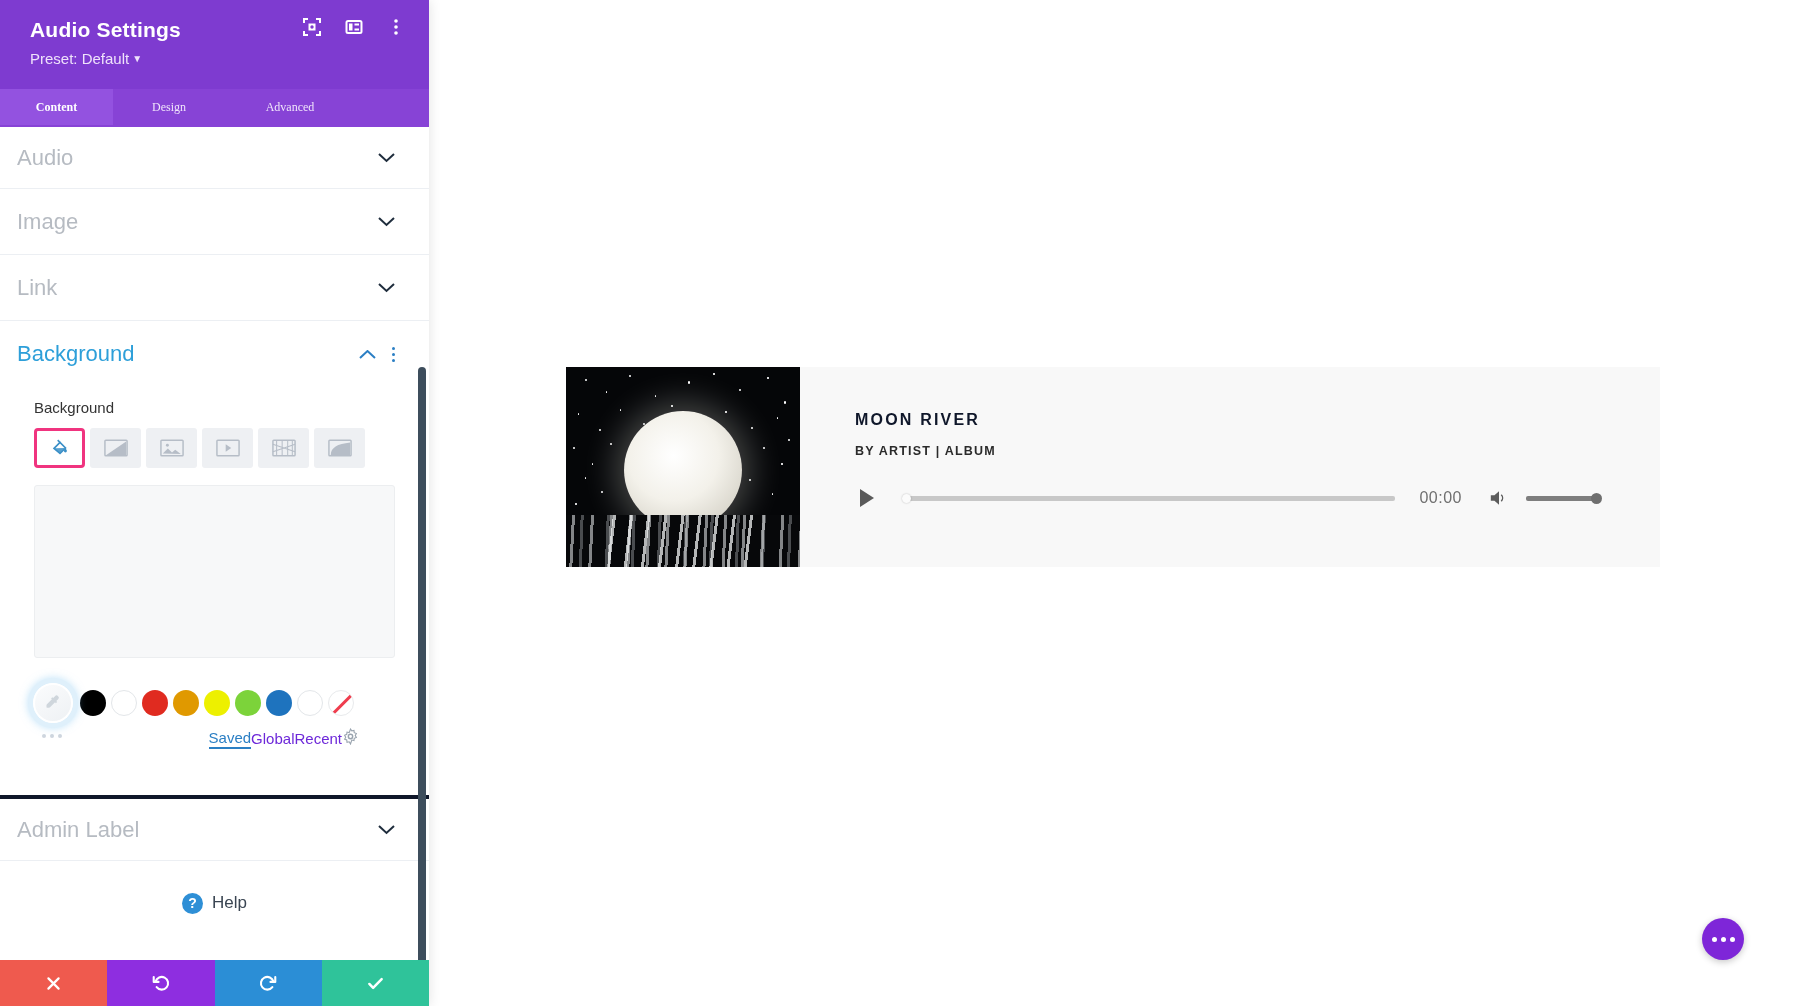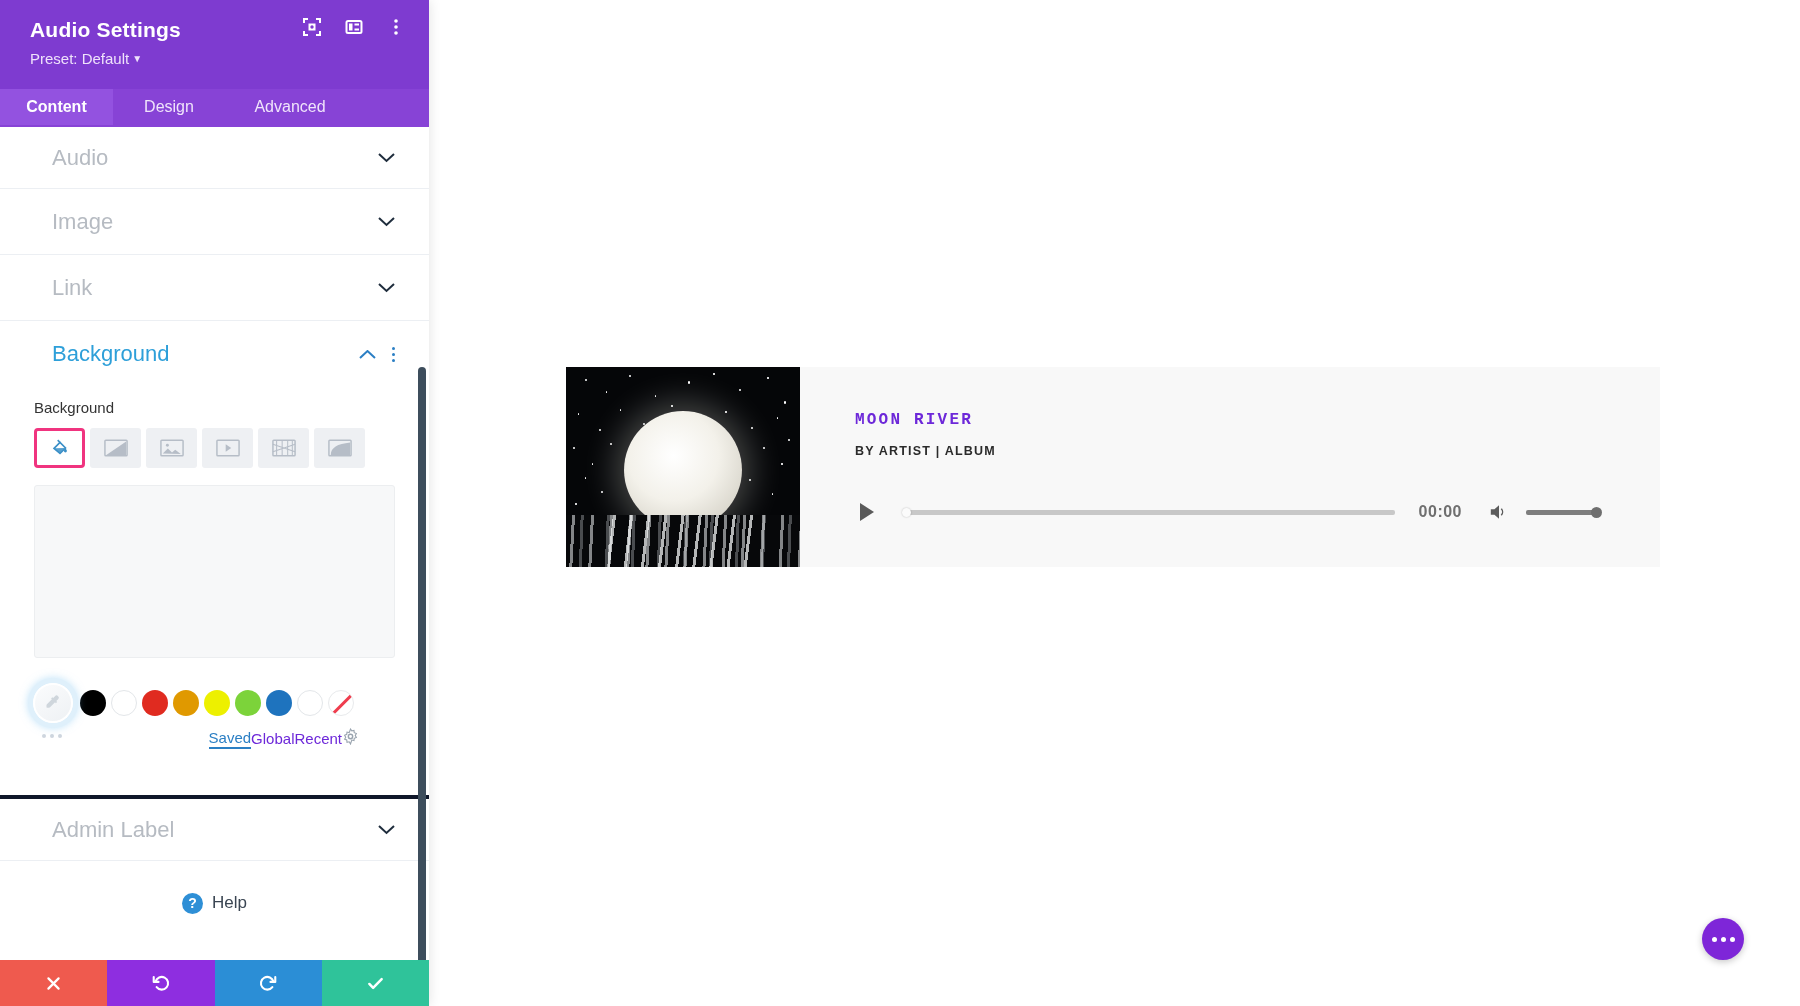--- a/index.html
+++ b/index.html
@@ -26,34 +26,34 @@
     height: 89px; position: relative;
   }
   .panel-title { font-size: 21px; font-weight: bold; letter-spacing: .2px; line-height: 32px; }
   .panel-preset { font-size: 15px; margin-top: 4px; color: #efe2fb; }
   .preset-caret { display: inline-block; font-size: 10px; margin-left: 3px; vertical-align: 2px; }
   .header-icons { position: absolute; right: 22px; top: 16px; display: flex; gap: 20px; align-items: center; }
   .hicon { width: 22px; height: 22px; display: flex; align-items: center; justify-content: center; cursor: pointer; }
 
   .panel-tabs { display: flex; background: #8743d6; height: 38px; }
   .ptab {
-    flex: 0 0 auto; color: #f0e4fb; font-size: 16px;
+    flex: 0 0 auto; color: #f0e4fb; font-size: 12px;
     display: flex; align-items: center; justify-content: center;
-    cursor: pointer; height: 36px;
+    cursor: pointer; height: 36px; font-family: Liberation Serif, serif;
   }
   .ptab.active { background: #9352e0; color: #fff; font-weight: bold; }
   .ptab:nth-child(1) { width: 113px; }
   .ptab:nth-child(2) { width: 112px; }
   .ptab:nth-child(3) { width: 130px; }
 
   .panel-body { flex: 1; overflow: hidden; position: relative; background: #fff; }
 
   .acc-row {
     height: 66px; display: flex; align-items: center; justify-content: space-between;
-    padding: 0 34px 0 52px; border-bottom: 1px solid #eceff3; cursor: pointer;
+    padding: 0 34px 0 17px; border-bottom: 1px solid #eceff3; cursor: pointer;
   }
   .acc-row.first { height: 62px; border-top: none; }
   .acc-title { font-size: 22px; color: #b6bbc2; font-weight: 400; }
   .acc-title.open { color: #2d9fd9; }
   .chev { color: #1f2d3d; font-size: 15px; line-height: 1; }
   .chev.blue { color: #2b7fc4; }
   .acc-right { display: flex; align-items: center; gap: 16px; }
   .dots-v { display: flex; flex-direction: column; gap: 3px; align-items: center; }
   .dots-v i { width: 3px; height: 3px; border-radius: 50%; background: #2b7fc4; display: block; }
 
@@ -152,25 +152,25 @@
   }
   .water::after{
     content:""; position:absolute; left:50%; transform:translateX(-50%); bottom:0; width:150px; height:52px;
     background: repeating-linear-gradient(97deg, rgba(255,255,255,0) 0 5px, rgba(248,250,250,.72) 5px 8px, rgba(255,255,255,0) 8px 17px);
   }
   .stars { position: absolute; inset: 0; }
   .stars i { position: absolute; background: #fff; border-radius: 50%; display: block; }
 
   .player-side { flex: 1; padding: 44px 62px 0 55px; position: relative; }
   .track-title {
-    font-size: 16px; letter-spacing: 2.2px; color: #6d28d9; font-weight: bold;
-    font-family: Liberation Mono, monospace;
+    font-size: 16px; letter-spacing: 2.2px; color: #0f172a; font-weight: bold;
+    font-family: Liberation Sans, sans-serif;
   }
   .track-sub { font-size: 12.5px; letter-spacing: 1.2px; color: #2b2b2b; margin-top: 15px; font-weight: bold; }
-  .controls { display: flex; align-items: center; margin-top: 42px; gap: 4px; font-weight: bold; }
+  .controls { display: flex; align-items: center; margin-top: 28px; gap: 4px; }
   .play-btn { width: 24px; height: 24px; display: flex; align-items: center; justify-content: center; cursor: pointer; flex: 0 0 auto; }
   .play-tri { width: 0; height: 0; border-left: 14px solid #5a5a5a; border-top: 9px solid transparent; border-bottom: 9px solid transparent; }
   .progress { flex: 1; height: 5px; background: #c8c8c8; margin: 0 20px 0 22px; position: relative; border-radius: 2px; }
   .progress-handle { position: absolute; left: -3px; top: -2px; width: 9px; height: 9px; border-radius: 50%; background: #fbfbfb; box-shadow: 0 0 2px rgba(0,0,0,.25); }
   .time { font-size: 16px; color: #6f6f6f; letter-spacing: .5px; flex: 0 0 auto; }
   .vol-icon { margin-left: 22px; display: flex; align-items: center; cursor: pointer; flex: 0 0 auto; }
   .vol-slider { width: 72px; height: 5px; background: #7e7e7e; margin-left: 12px; border-radius: 2px; position: relative; flex: 0 0 auto; }
   .vol-handle { position: absolute; right: -4px; top: -3px; width: 11px; height: 11px; border-radius: 50%; background: #6f6f6f; }
 
   .fab {

